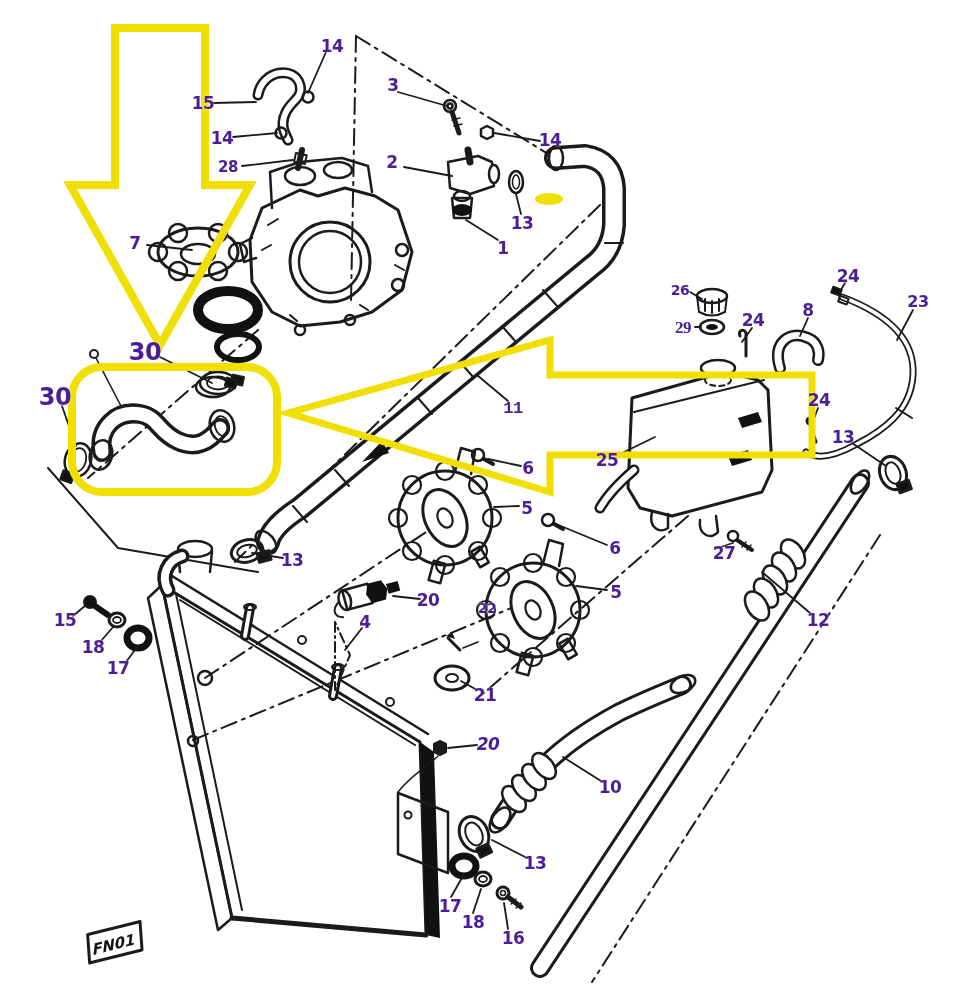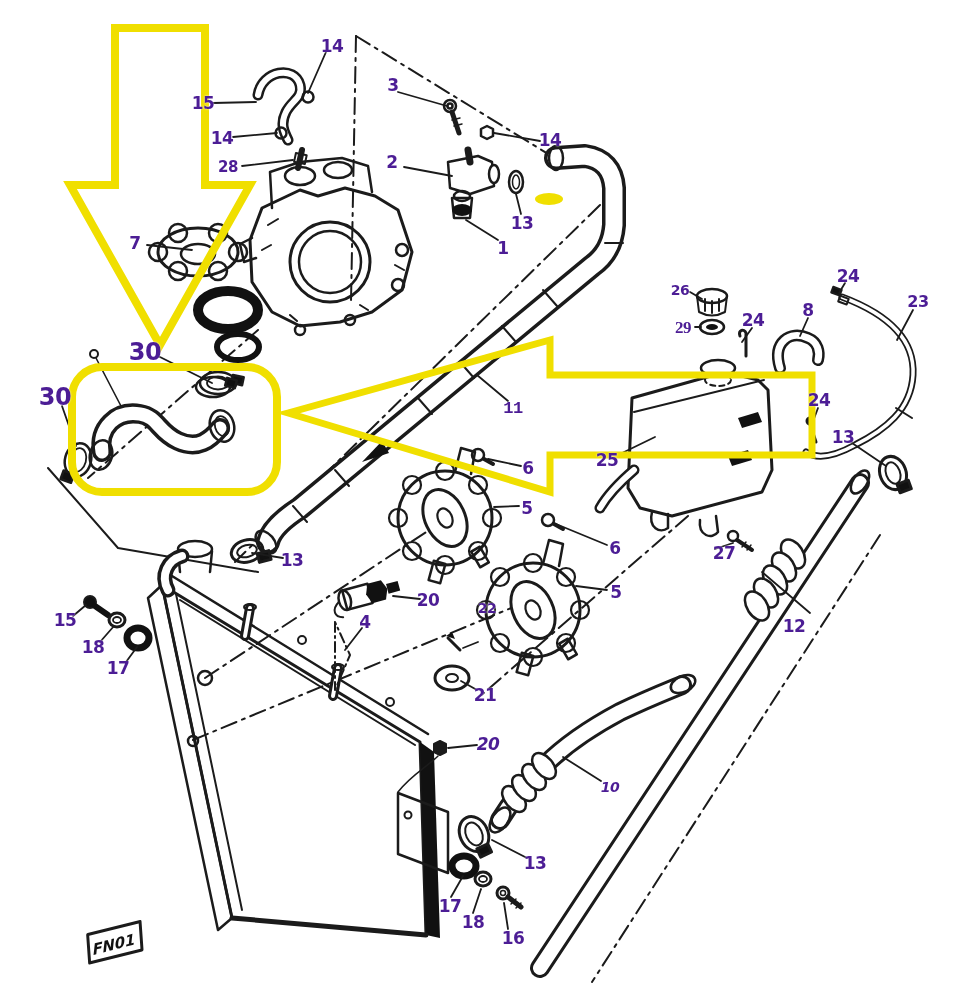--- a/index.html
+++ b/index.html
@@ -395,29 +395,29 @@
       <div class="plabel" style="left: 843px; top: 437px; font-size: 17px;">13</div>
       <div class="plabel" style="left: 145px; top: 352px; font-size: 24px;">30</div>
       <div class="plabel" style="left: 55px; top: 397px; font-size: 24px;">30</div>
       <div class="plabel" style="left: 513px; top: 408px; font-size: 17px; font-family: Liberation Mono, monospace;">11</div>
       <div class="plabel" style="left: 607px; top: 460px; font-size: 17px;">25</div>
       <div class="plabel" style="left: 528px; top: 468px; font-size: 17px;">6</div>
       <div class="plabel" style="left: 527px; top: 508px; font-size: 17px;">5</div>
       <div class="plabel" style="left: 615px; top: 548px; font-size: 17px;">6</div>
       <div class="plabel" style="left: 616px; top: 592px; font-size: 17px;">5</div>
       <div class="plabel" style="left: 707px; top: 553px; font-size: 17px; margin-left: 17px;">27</div>
-      <div class="plabel" style="left: 794px; top: 620px; font-size: 17px; margin-top: 6px;">12</div>
+      <div class="plabel" style="left: 818px; top: 620px; font-size: 17px;">12</div>
       <div class="plabel" style="left: 292px; top: 560px; font-size: 17px;">13</div>
       <div class="plabel" style="left: 65px; top: 620px; font-size: 17px;">15</div>
       <div class="plabel" style="left: 93px; top: 647px; font-size: 17px;">18</div>
       <div class="plabel" style="left: 118px; top: 668px; font-size: 17px;">17</div>
       <div class="plabel" style="left: 428px; top: 600px; font-size: 17px;">20</div>
       <div class="plabel" style="left: 365px; top: 622px; font-size: 17px;">4</div>
       <div class="plabel" style="left: 487px; top: 608px; font-size: 14px;">22</div>
       <div class="plabel" style="left: 485px; top: 695px; font-size: 17px;">21</div>
       <div class="plabel" style="left: 488px; top: 744px; font-size: 17px; font-style: italic;">20</div>
-      <div class="plabel" style="left: 610px; top: 787px; font-size: 14px; font-style: italic;">10</div>
+      <div class="plabel" style="left: 610px; top: 787px; font-size: 17px;">10</div>
       <div class="plabel" style="left: 535px; top: 863px; font-size: 17px;">13</div>
       <div class="plabel" style="left: 450px; top: 906px; font-size: 17px;">17</div>
       <div class="plabel" style="left: 473px; top: 922px; font-size: 17px;">18</div>
       <div class="plabel" style="left: 513px; top: 938px; font-size: 17px;">16</div>
     </div>
 </div>
 
 </body></html>

